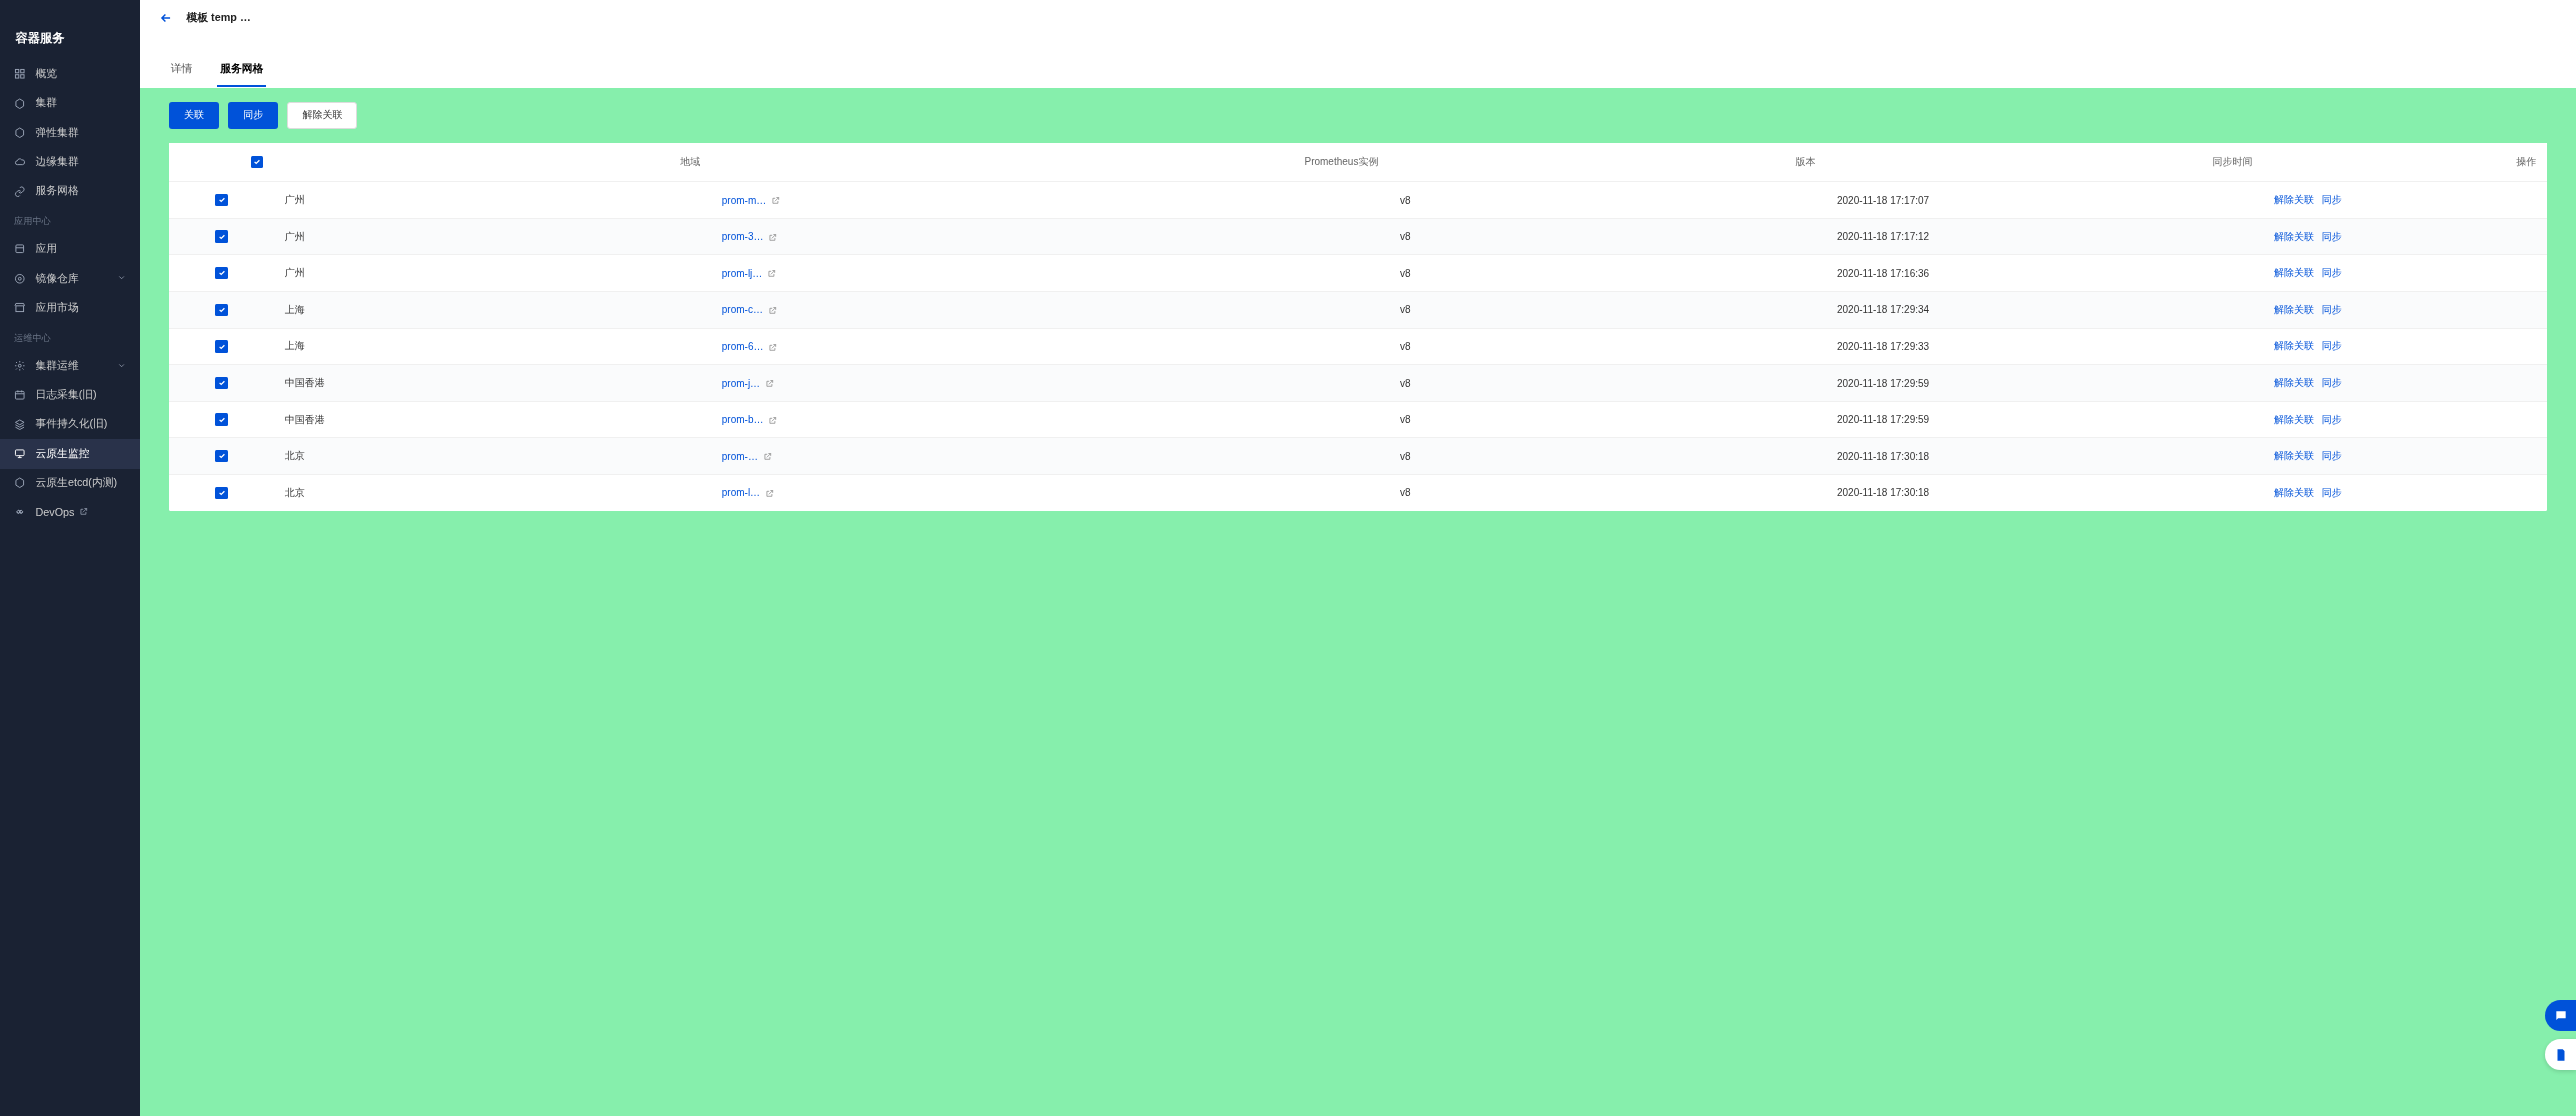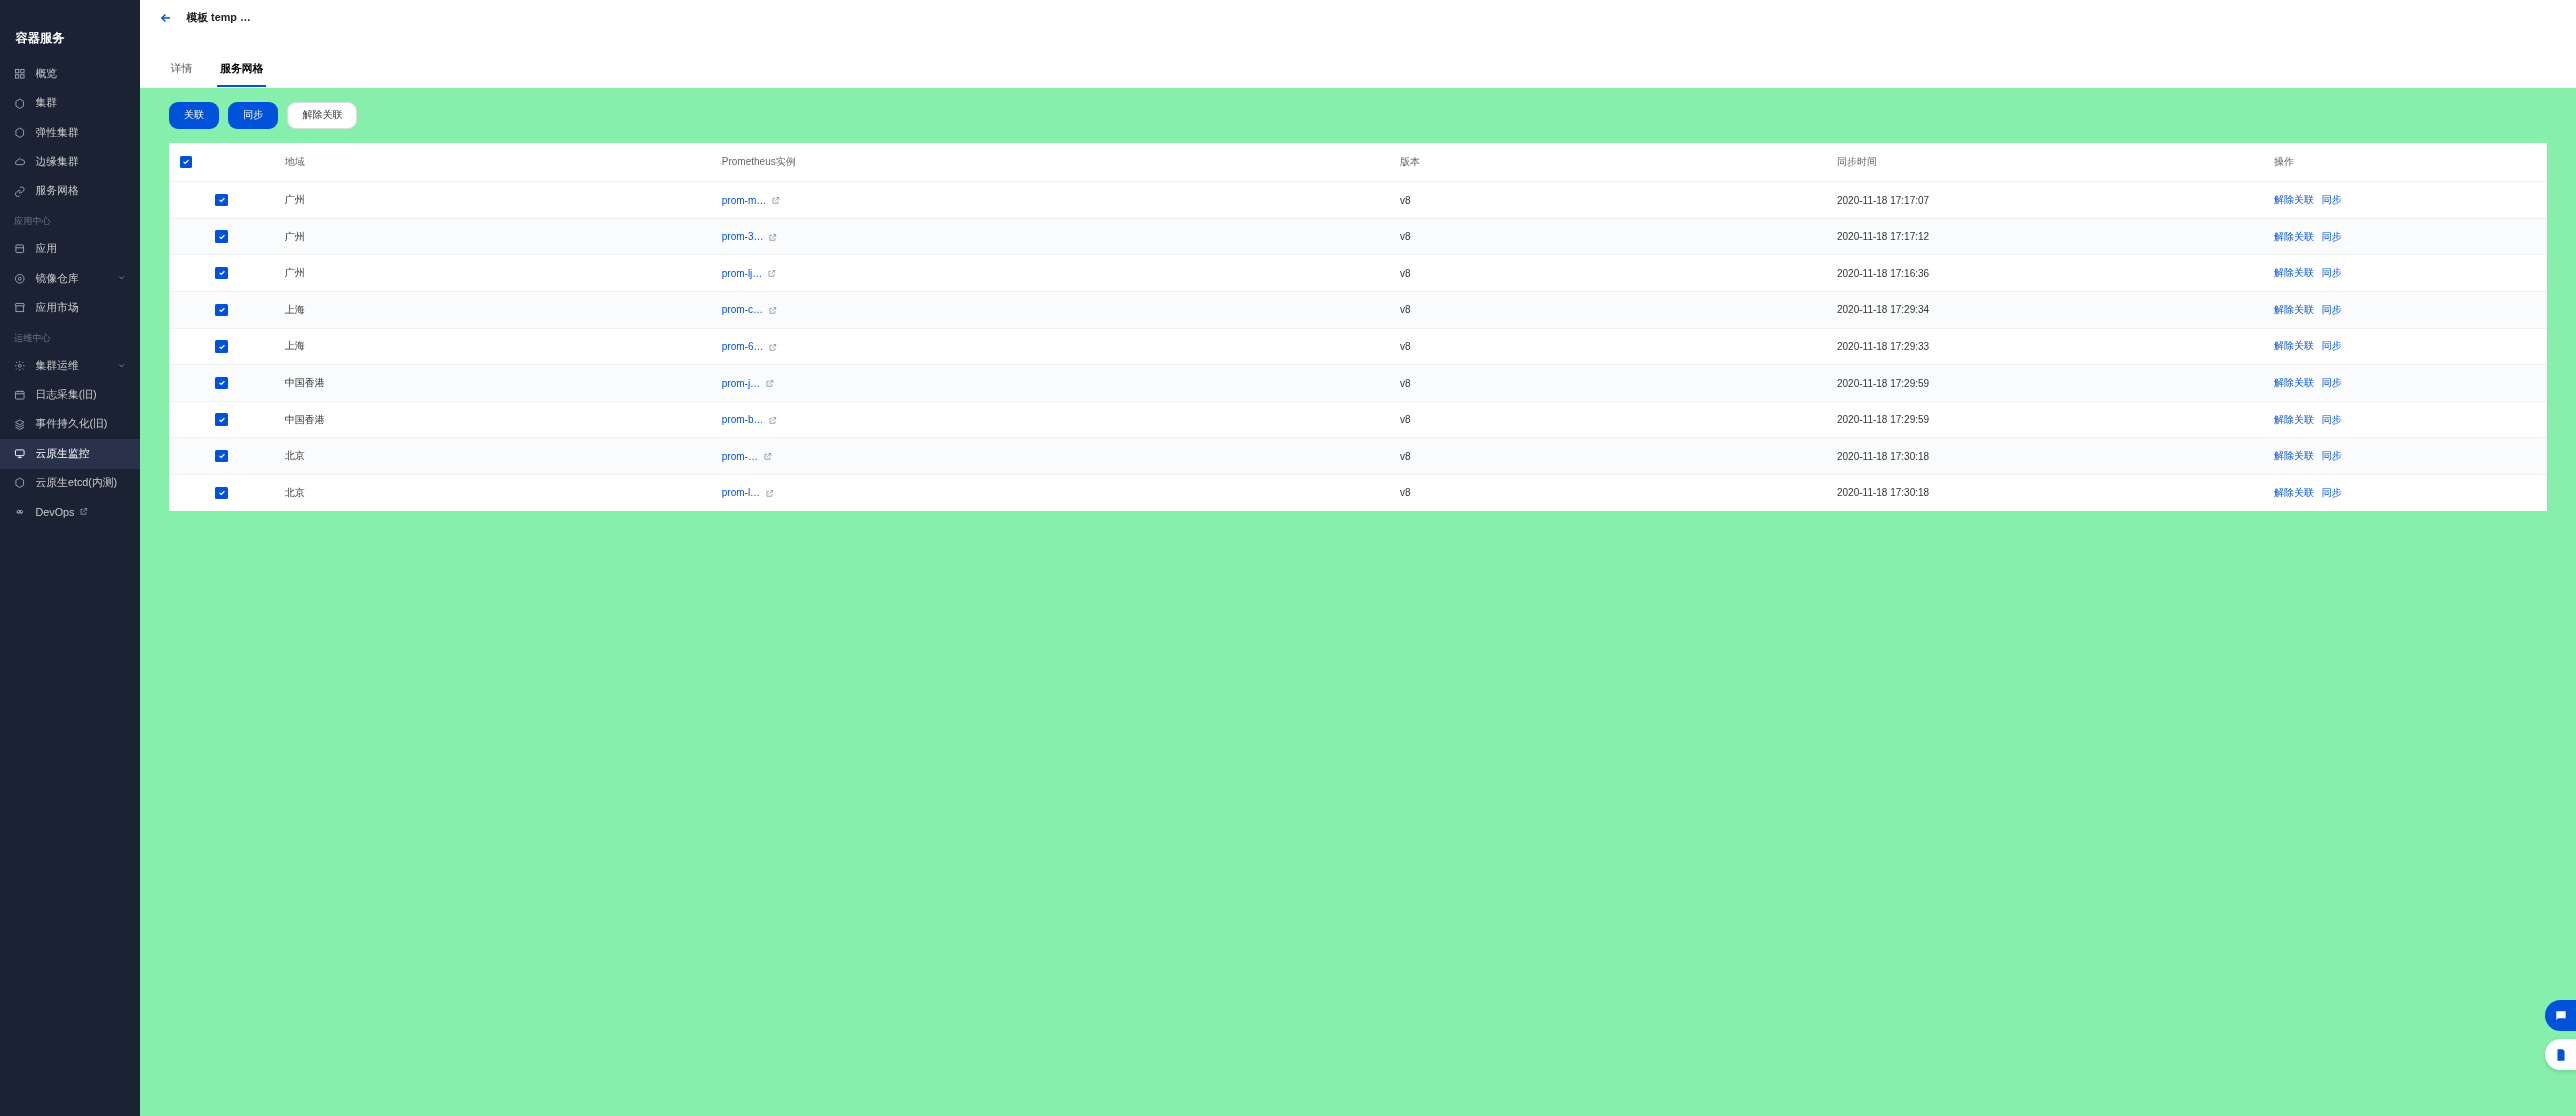--- a/index.html
+++ b/index.html
@@ -19,27 +19,27 @@
     .page-header { background: #fff; padding: 10.8px 18.5px 0; border-bottom: 0.8px solid #fff; }
     .breadcrumb-row { display: flex; align-items: center; padding-bottom: 9.2px; }
     .back-arrow { color: #0052d9; font-size: 14px; margin-right: 14px; cursor: pointer; display: inline-flex; }
     .breadcrumb-title { font-weight: 600; color: #222; font-size: 10.8px; }
     .tabs { display: flex; gap: 21.6px; padding-left: 9.2px; }
     .tab { padding: 7.7px 3.1px 9.2px; color: #555; cursor: pointer; font-size: 10.8px; border-bottom: 1.5px solid transparent; margin-top: 20px; }
     .tab.active { color: #000; font-weight: 600; border-bottom: 2.3px solid #0052d9; }
 
     .content { padding: 14px 29px; }
     .action-bar { display: flex; gap: 9.2px; margin-bottom: 14px; }
-    .btn { padding: 5.4px 14px; font-size: 10px; border: 0.8px solid transparent; cursor: pointer; border-radius: 9px; }
+    .btn { padding: 5.4px 14px; font-size: 10px; border: 0.8px solid transparent; cursor: pointer; border-radius: 3px; }
     .btn-primary { background: #0052d9; color: #fff; }
     .btn-default { background: #fff; color: #333; border: 0.8px solid #ddd; }
 
     .table-panel { background: #fff; border-radius: 1.5px; }
     .tbl { width: 100%; border-collapse: collapse; }
-    .tbl thead th { text-align: left; font-weight: 500; color: #666; font-size: 10px; padding: 12.3px 10.8px; background: #fff; }
+    .tbl thead th { text-align: right; font-weight: 500; color: #666; font-size: 10px; padding: 12.3px 10.8px; background: #fff; }
     .tbl tbody td { padding: 10.8px 10.8px; font-size: 10px; color: #333; border-top: 0.8px solid #f0f0f0; }
     .tbl tbody tr:nth-child(even) td { background: #fafbfc; }
     .col-check { width: 37px; text-align: center; }
     .col-region { width: 154px; }
     .col-inst { width: 239px; }
     .col-ver { width: 154px; }
     .col-time { width: 154px; }
     .col-ops { width: 100px; }
     .checkbox { width: 12.3px; height: 12.3px; background: #0052d9; border-radius: 1.5px; display: inline-flex; align-items: center; justify-content: center; color: #fff; font-size: 8.5px; }
     .inst-link { color: #0052d9; cursor: pointer; }

